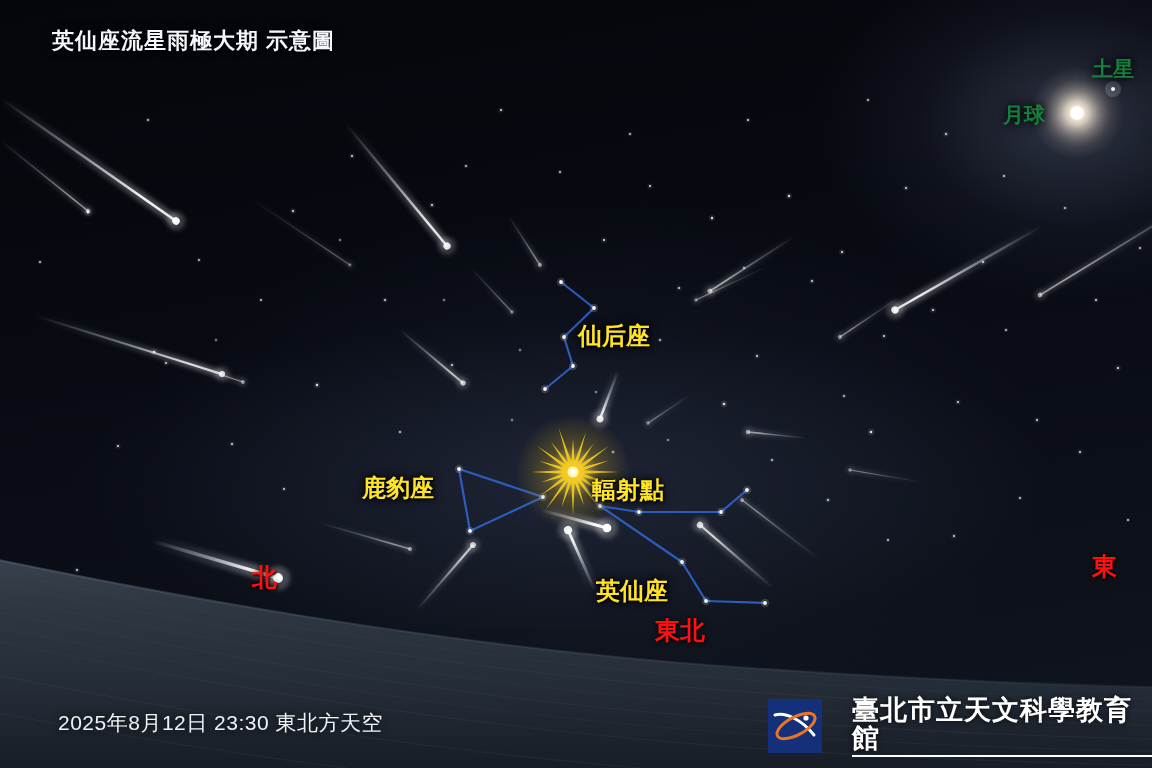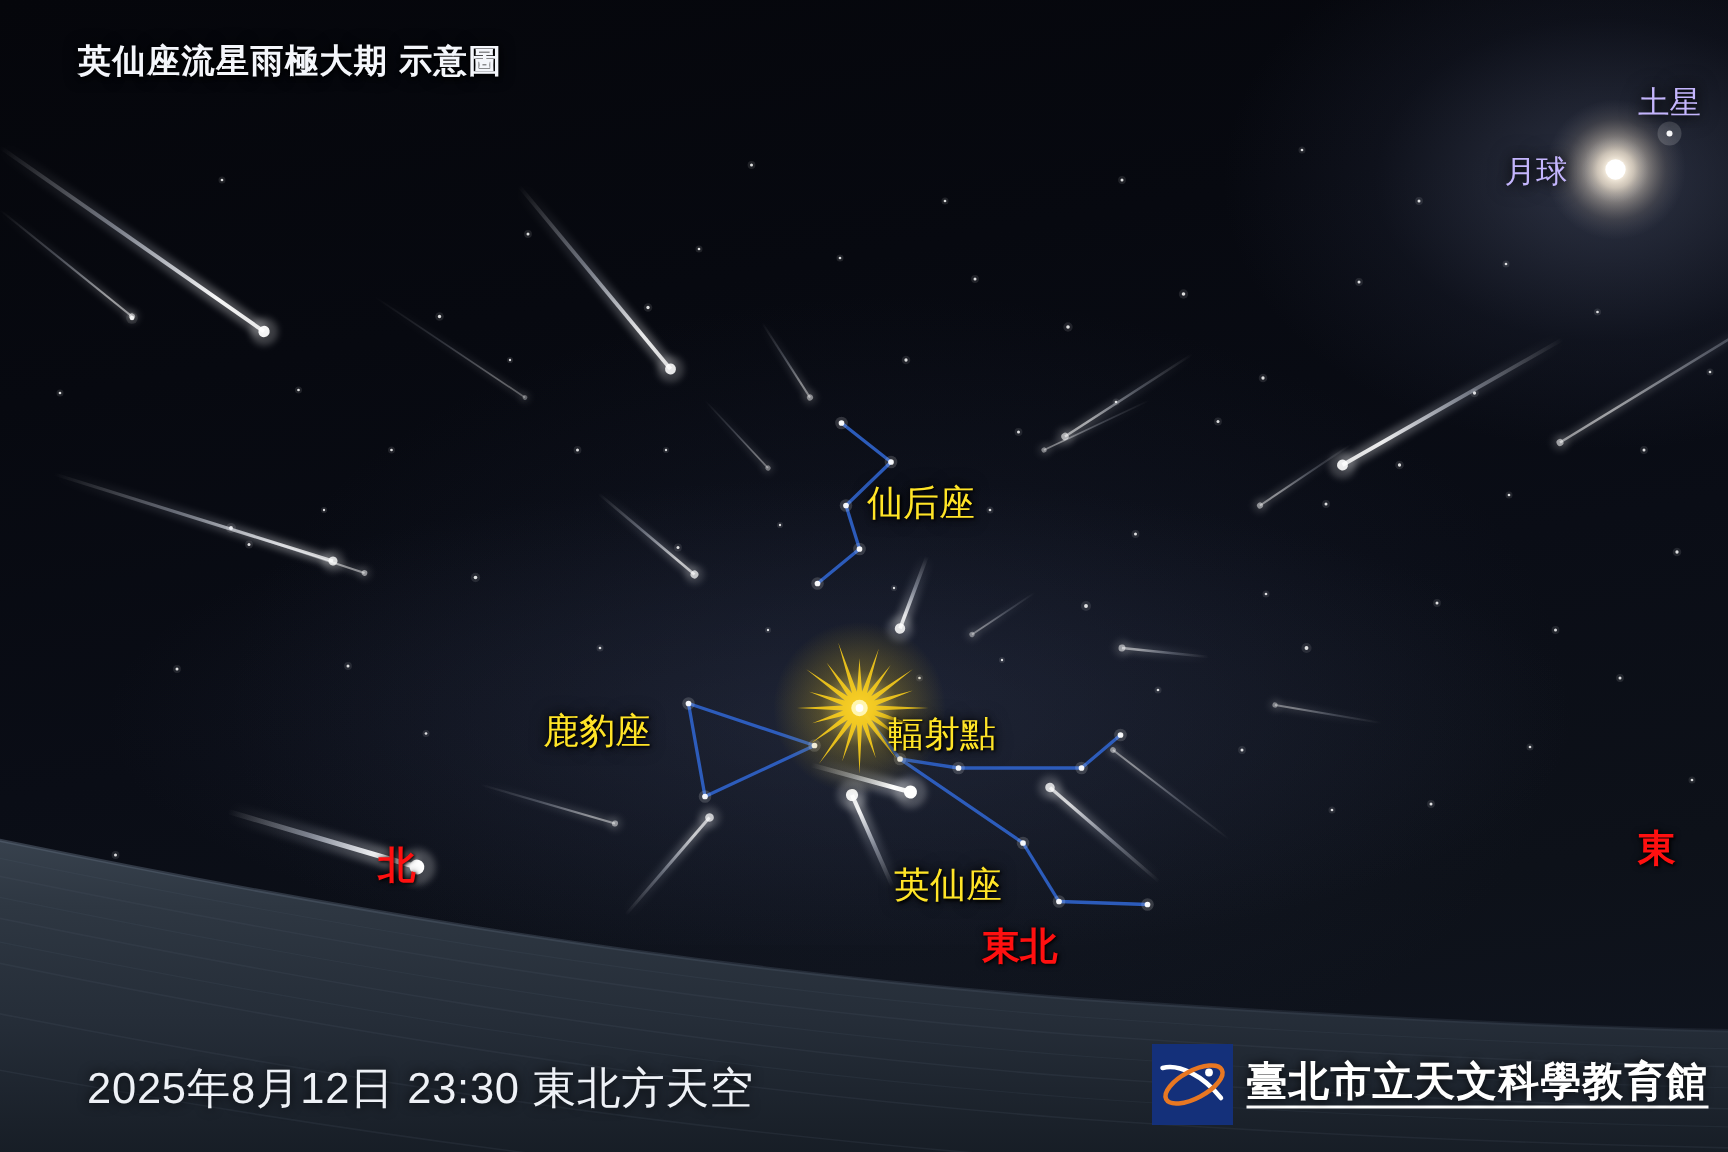--- a/index.html
+++ b/index.html
@@ -31,40 +31,40 @@
   .layer { position:absolute; inset:0; }
   .layer svg { display:block; width:1152px; height:768px; }
 
   
   .label { position:absolute; white-space:nowrap; line-height:1; }
   .title {
     left:52px; top:30px; font-size:22px; font-weight:700; color:#f4f6fb;
     letter-spacing:1px; text-shadow:0 0 10px rgba(0,0,0,0.95),0 1px 3px rgba(0,0,0,0.9);
   }
   .datetime {
-    left:58px; top:712px; font-size:29px; font-weight:400; color:#eef1f6;
+    left:58px; top:712px; font-size:21px; font-weight:400; color:#eef1f6;
     letter-spacing:0.5px; text-shadow:0 0 8px rgba(0,0,0,0.9);
   }
   .obj-label {
-    font-size:21px; font-weight:400; color:#c4b5fd;
+    font-size:21px; font-weight:700; color:#15803d;
     text-shadow:0 0 7px rgba(0,0,0,0.95),0 0 14px rgba(0,0,0,0.75);
   }
   .constel-label {
-    font-size:24px; font-weight:400; color:#ffe427;
+    font-size:24px; font-weight:700; color:#ffe427;
     text-shadow:0 0 5px rgba(0,0,0,0.95),0 0 11px rgba(0,0,0,0.85),1px 1px 2px #000;
   }
   .dir-label {
     font-size:25px; font-weight:700; color:#ff1010;
     text-shadow:0 0 5px rgba(0,0,0,0.9),1px 1px 2px rgba(0,0,0,0.85);
   }
 
   
   .logo { position:absolute; left:768px; top:696px; display:flex; align-items:center; gap:9px; }
   .logo-mark { width:54px; height:54px; flex:0 0 54px; }
-  .logo-text { display:flex; flex-direction:column; gap:1px; }
+  .logo-text { display:flex; flex-direction:column; gap:1px;margin-left:21px; }
   .logo-cn {
     font-size:27px; font-weight:700; color:#ffffff; letter-spacing:1px; line-height:1.05;
     border-bottom:2px solid #ffffff; padding-bottom:2px;
     text-shadow:0 0 6px rgba(0,0,0,0.85);
   }
   .logo-en {
     font-size:16px; font-weight:400; color:#f0f2f6; letter-spacing:1.1px; line-height:1.1;
     text-shadow:0 0 5px rgba(0,0,0,0.85);
   }
 </style>

